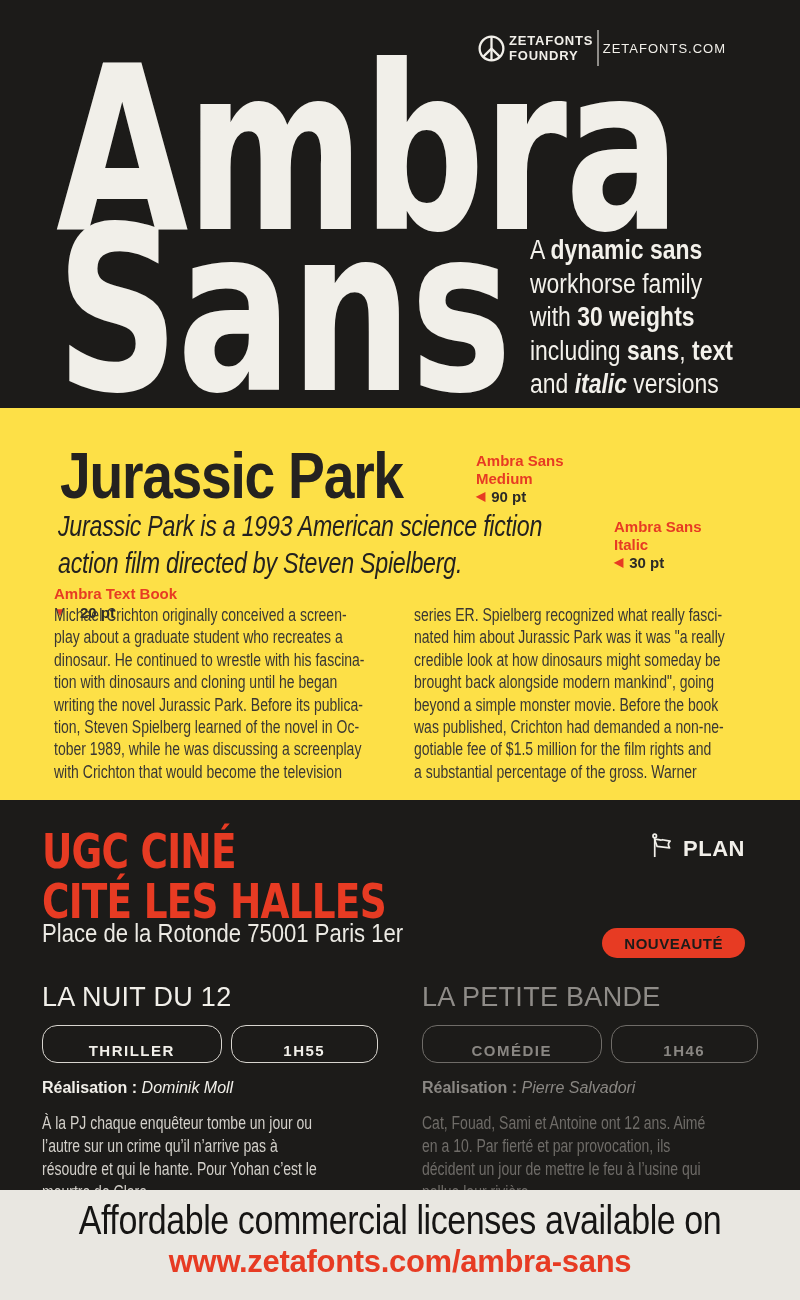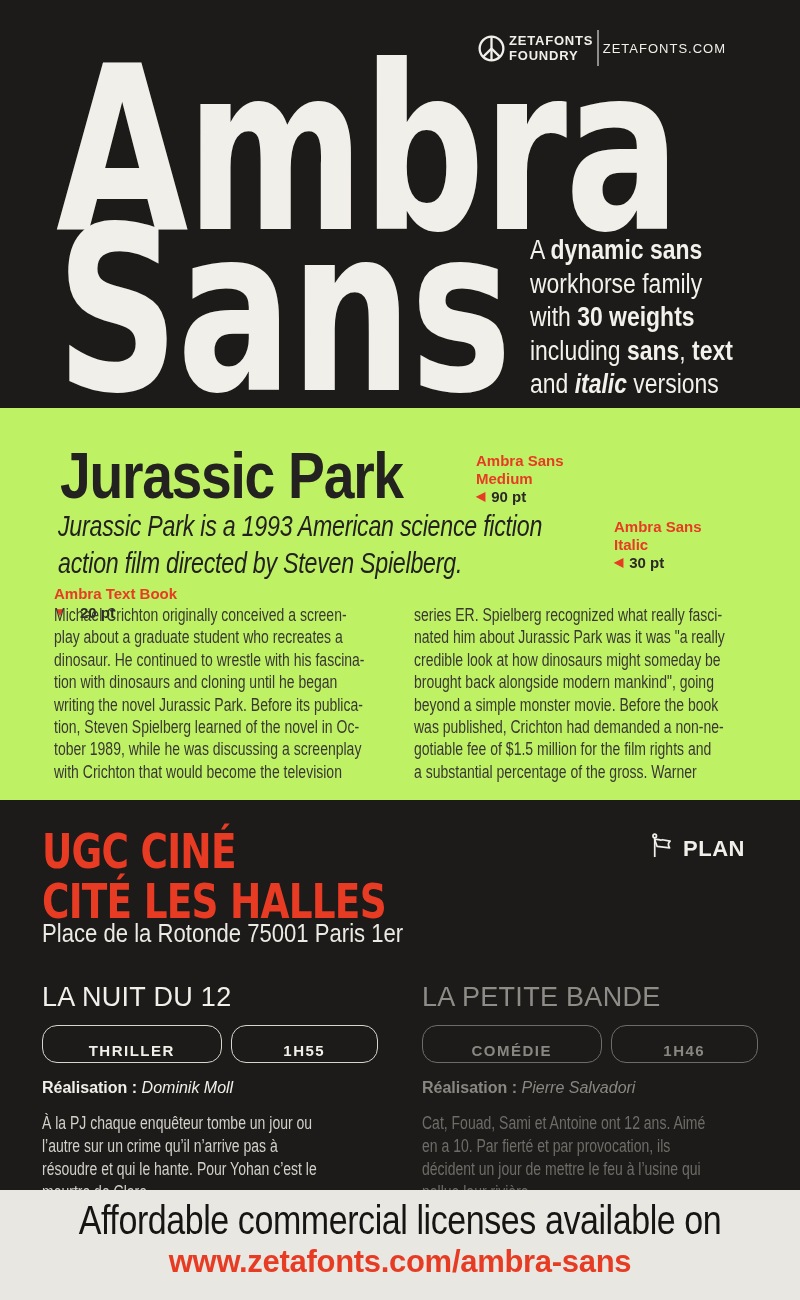--- a/index.html
+++ b/index.html
@@ -18,21 +18,21 @@
   .logo-name { font-size:13px; font-weight:700; letter-spacing:0.8px; line-height:1.18; color:#f1efe9; }
   .logo-div { width:1.5px; height:36px; background:#8f8d89; }
   .logo-site { font-size:13px; font-weight:400; letter-spacing:1px; color:#f1efe9; }
   .hero-title { position:absolute; left:56px; top:70px; font-family:"DejaVu Sans", sans-serif;
                 font-weight:700; font-size:228px; line-height:0.705; letter-spacing:-0.012em;
                 transform:scaleX(0.75); transform-origin:left top; color:#f1efe9; white-space:nowrap; }
   .hero-tagline { position:absolute; left:530px; top:234px; font-size:27px; line-height:33.5px;
                   color:#f3f1eb; width:300px; }
 
   
-  .specimen { position:relative; width:800px; height:392px; background:#bef264; color:#262422; }
+  .specimen { position:relative; width:800px; height:392px; background:#fde047; color:#262422; }
   .spec-heading { position:absolute; left:60px; top:30px; font-size:65px; font-weight:600;
                   letter-spacing:-1.5px; white-space:nowrap; color:#242220; }
   .red-label { position:absolute; font-size:15px; font-weight:700; line-height:17.5px; color:#e73b23; }
   .red-label .size-row { color:#2c2a27; display:flex; align-items:center; gap:6px; margin-top:1px; }
   .red-label .arrow { color:#e73b23; font-size:12px; }
   .label-medium { left:476px; top:44px; }
   .label-italic { left:614px; top:110px; }
   .label-textbook { left:54px; top:177px; }
   .label-textbook .size-row { gap:14px; }
   .italic-sample { position:absolute; left:58px; top:100px; font-size:29px; font-style:italic;
@@ -154,20 +154,21 @@
       <svg width="25" height="27" viewBox="0 0 26 28" fill="none" stroke="#f1efe9" stroke-width="1.8" stroke-linejoin="round">
         <circle cx="7" cy="4" r="1.8"></circle>
         <line x1="7" y1="6" x2="7" y2="26"></line>
         <path d="M7 8 C10 6.2, 12 9.5, 15 8 L23 9.5 C20.5 11.5, 20.5 13.5, 22.5 16.5 L9.5 15 Z"></path>
       </svg>
     </span>
     <span>PLAN</span>
   </div>
 
   <div class="address cx85">Place de la Rotonde 75001 Paris 1er</div>
+  <div class="badge">NOUVEAUTÉ</div>
 
   <div class="movies">
     <div class="movie">
       <div class="movie-title">LA NUIT DU 12</div>
       <div class="pill-row">
         <div class="pill pill-genre">THRILLER</div>
         <div class="pill pill-dur">1H55</div>
       </div>
       <div class="realisation">
         <span class="b">Réalisation :</span>

